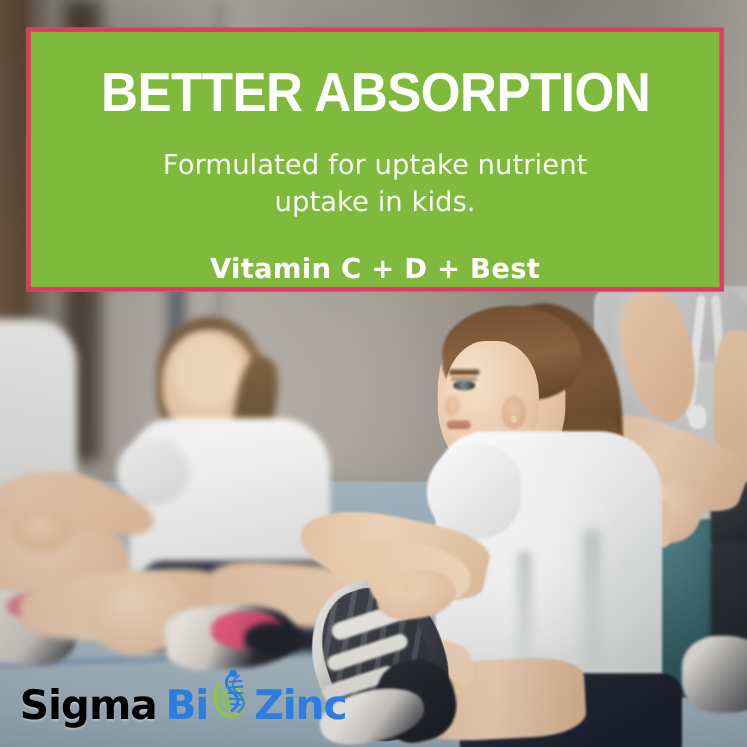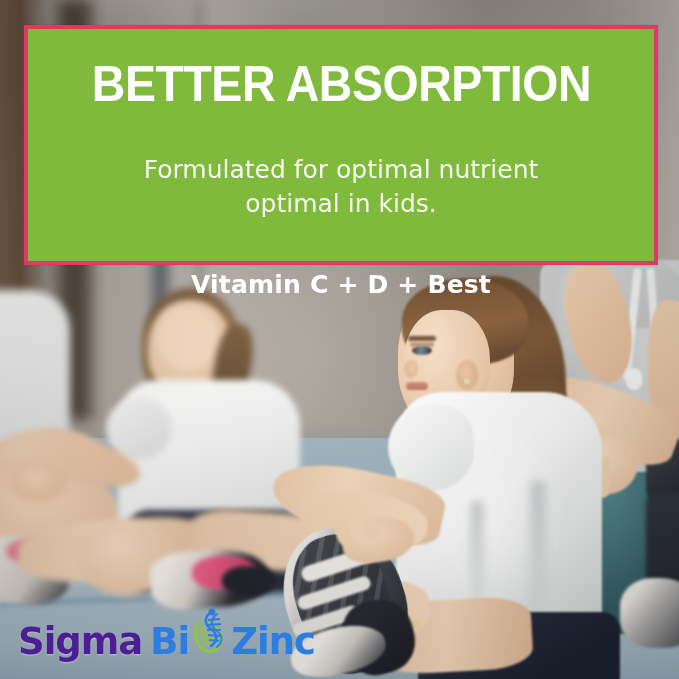--- a/index.html
+++ b/index.html
@@ -225,21 +225,20 @@
     pointer-events:none;}
 
   
   .banner{
     position:absolute;left:24px;top:25px;width:634px;height:240px;
     box-sizing:border-box;
     border:4px solid #e03a64;
     background:#7fba3c;
     display:flex;flex-direction:column;align-items:center;
     box-shadow:0 0 0 1px rgba(0,0,0,.04);
-    gap:20px;
   }
   .headline{
     color:#ffffff;font-weight:bold;
     font-size:50px;line-height:1;
     letter-spacing:-.5px;
     margin-top:30px;
     text-align:center;
     white-space:nowrap;
     transform:scaleX(.93);
     font-family:"Liberation Sans",sans-serif;
@@ -256,21 +255,21 @@
   }
 
   
   .logo{
     position:absolute;left:18px;top:606px;width:264px;height:58px;
     display:flex;align-items:center;
   }
   .logo-row{position:relative;display:flex;align-items:baseline;white-space:nowrap;}
   .lg-sigma{
     font-family:"DejaVu Sans",sans-serif;font-weight:bold;font-size:37px;
-    color:#4c1d95;letter-spacing:-1px;
+    color:#000000;letter-spacing:-1px;
     text-shadow:0 1px 2px rgba(255,255,255,.35);
   }
   .lg-bi{
     font-family:"DejaVu Sans",sans-serif;font-weight:bold;font-size:37px;
     color:#2b7de0;letter-spacing:-1px;margin-left:8px;
   }
   .lg-mark{position:relative;width:40px;height:46px;display:inline-block;vertical-align:baseline;}
   .lg-tics{
     font-family:"DejaVu Sans",sans-serif;font-weight:bold;font-size:37px;
     color:#2b7de0;letter-spacing:-1px;margin-left:2px;
@@ -387,21 +386,21 @@
     <div class="mg mg-hand"></div>
     <div class="mg mg-fing"></div>
     <div class="mg mg-fing2"></div>
     <div class="mg mg-fing3"></div>
 
     <div class="grade"></div>
   </div>
 
   <div class="banner">
     <div class="headline">BETTER ABSORPTION</div>
-    <div class="sub">Formulated for optimal nutrient optimal in kids.</div>
+    <div class="sub">Formulated for uptake nutrient uptake in kids.</div>
     <div class="nutrients">Vitamin C + D + Best</div>
   </div>
 
   <div class="logo">
     <div class="logo-row">
       <span class="lg-sigma">Sigma</span>
       <span class="lg-bi">Bi</span>
       <span class="lg-mark">
         <svg width="40" height="46" viewBox="0 0 40 46" aria-hidden="true">
 

